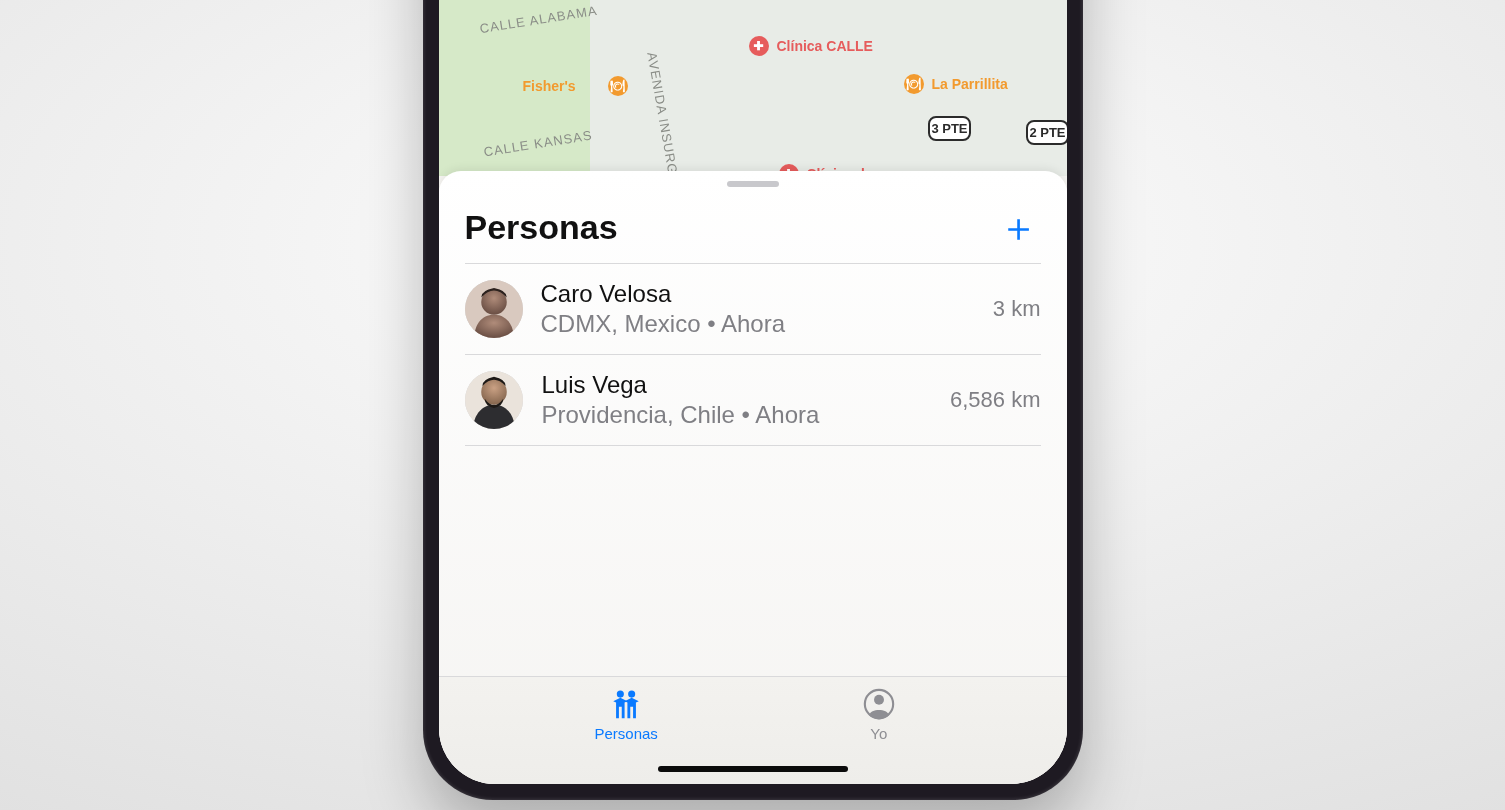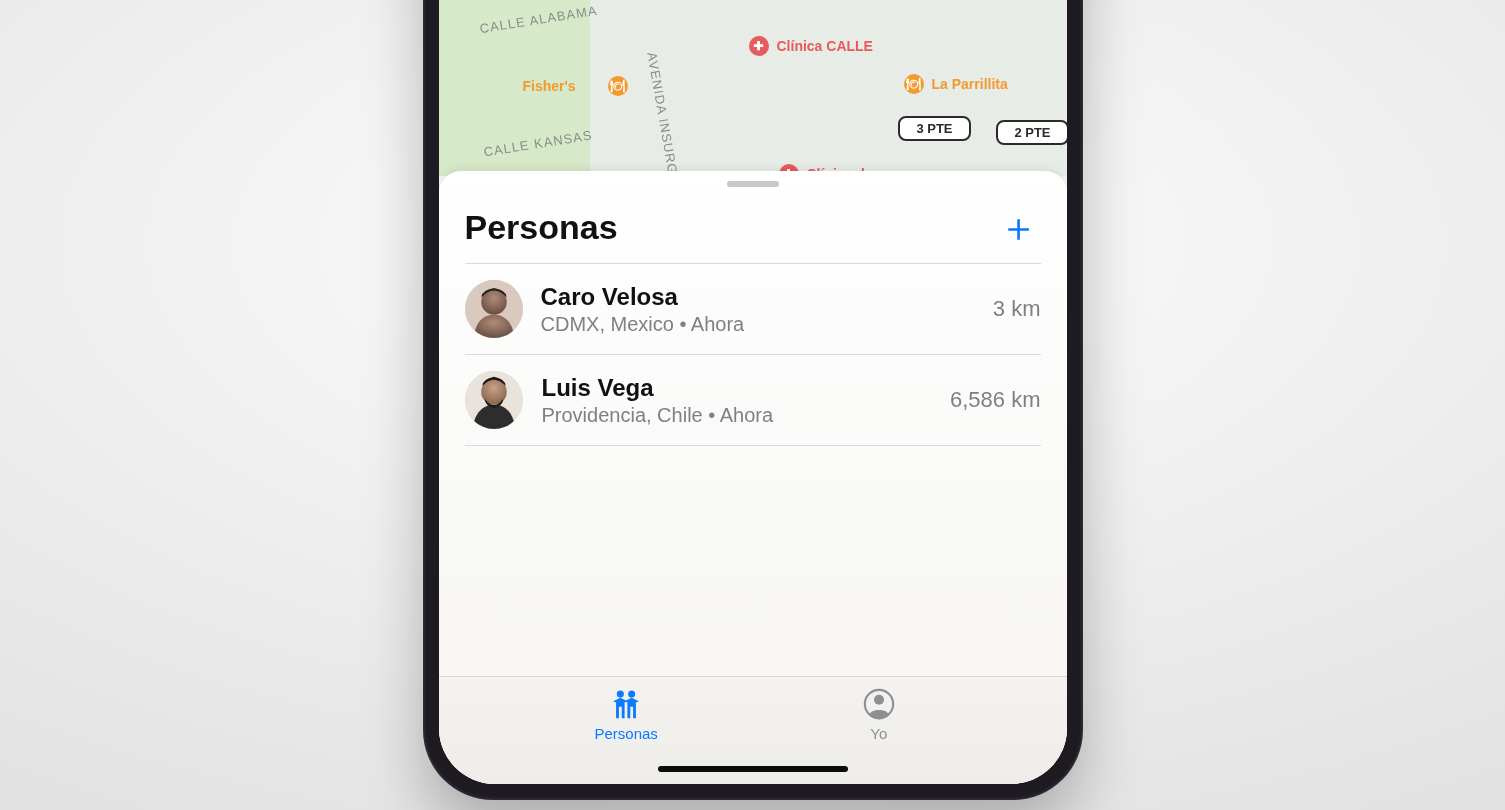--- a/index.html
+++ b/index.html
@@ -66,21 +66,21 @@
     position:absolute;display:flex;align-items:center;gap:8px;
     font-size:14px;font-weight:600;
   }
   .poi .dot{width:20px;height:20px;border-radius:50%;display:flex;align-items:center;justify-content:center;color:#fff;font-size:12px;}
   .poi.orange{color:var(--map-orange);} .poi.orange .dot{background:var(--map-orange);}
   .poi.red{color:var(--map-red);} .poi.red .dot{background:var(--map-red);}
   .route-shield{
     position:absolute;
     background:var(--route-badge);
     border:2px solid #2b2b2b;border-radius:8px;
-    padding:3px 16px;font-size:13px;font-weight:700;color:#2b2b2b;
+    padding:3px 1px;font-size:13px;font-weight:700;color:#2b2b2b;
     white-space:nowrap;
   }
 
   
   .sheet{
     position:absolute;left:0;right:0;bottom:0;top:355px;
     background:linear-gradient(#ffffff,#f5f4f2);
     border-top-left-radius:22px;border-top-right-radius:22px;
     box-shadow:0 -2px 10px rgba(0,0,0,.08);
     display:flex;flex-direction:column;
@@ -110,22 +110,22 @@
   .avatar{
     width:58px;height:58px;border-radius:50%;
     background:#cfd1d4;
     flex:0 0 58px;
     display:flex;align-items:center;justify-content:center;
     color:#fff;font-weight:700;font-size:22px;
     overflow:hidden;
   }
   .avatar svg{width:100%;height:100%;}
   .row-main{flex:1;min-width:0;}
-  .row-name{font-size:24px;font-weight:700;color:var(--ios-text);}
-  .row-sub{font-size:20px;color:var(--ios-sub);margin-top:2px;}
+  .row-name{font-size:24px;font-weight:400;color:var(--ios-text);}
+  .row-sub{font-size:24px;color:var(--ios-sub);margin-top:2px;}
   .row-dist{font-size:22px;color:var(--ios-sub);white-space:nowrap;}
 
   
   .tabbar{
     position:absolute;left:0;right:0;bottom:0;height:108px;
     border-top:1px solid var(--ios-sep);
     background:linear-gradient(#f3f2ef,#eeedea);
     display:flex;justify-content:space-evenly;align-items:flex-start;
     padding-top:10px;box-sizing:border-box;
   }

